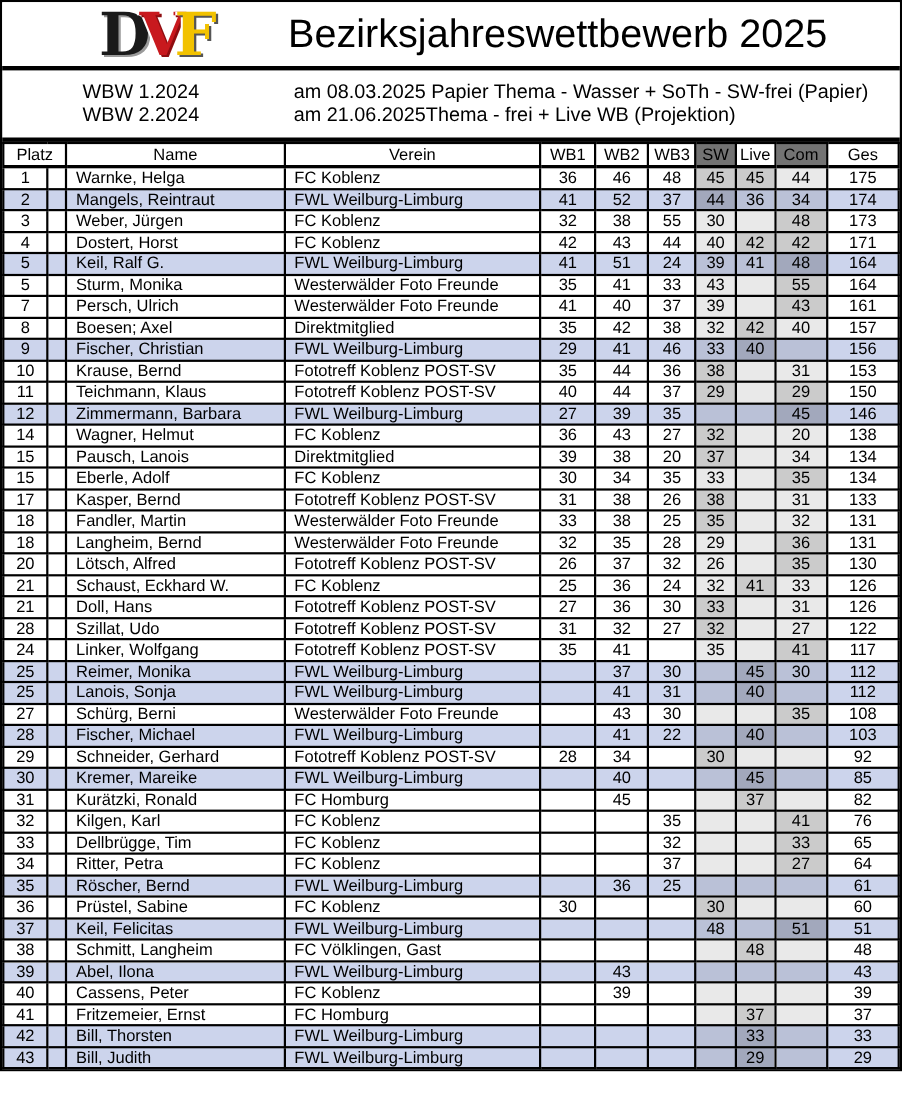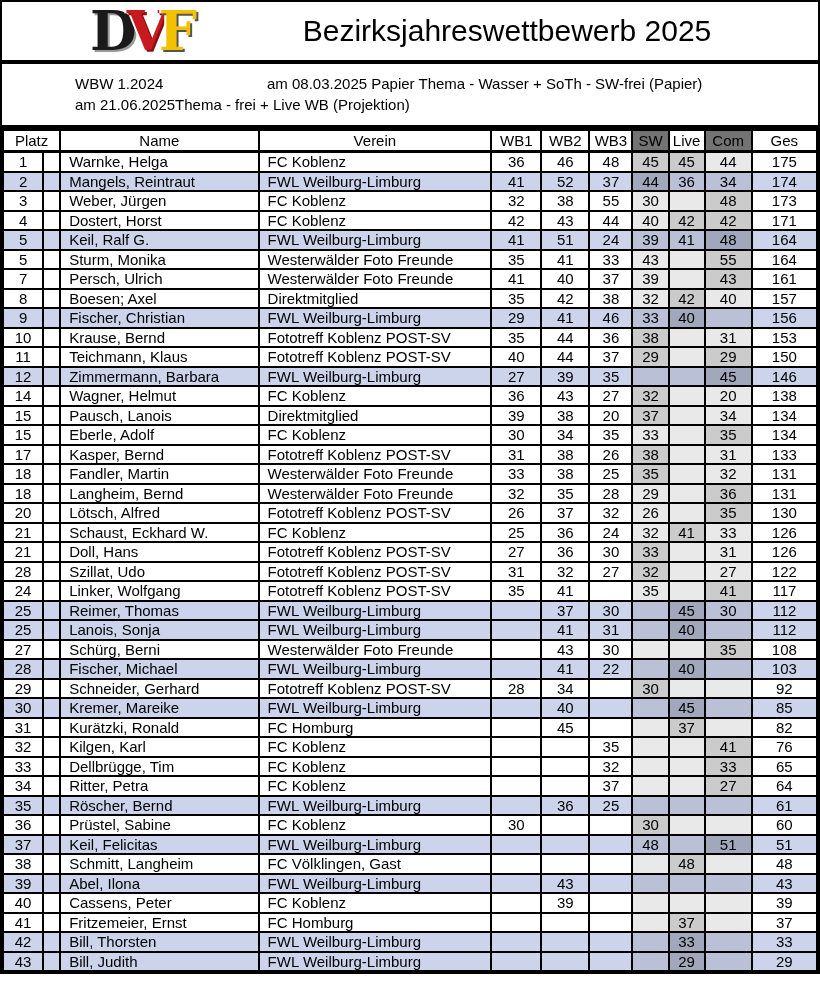--- a/index.html
+++ b/index.html
@@ -7,28 +7,28 @@
   .page{width:820px;box-sizing:border-box;border:2px solid #000;border-top:2px solid #000;}
 
   
   .title-bar{display:flex;align-items:center;height:58px;background:#fff;}
   .logo{margin-left:88px;width:120px;font-family:"DejaVu Serif",serif;font-weight:bold;
         font-size:54px;line-height:42px;letter-spacing:-4px;white-space:nowrap;}
   .logo span{display:inline-block;}
   .logo .l-d{color:#1a1a1a;text-shadow:2px 2px 0 #9a9a9a,-2px 0 0 #fff;}
   .logo .l-v{color:#c8191e;text-shadow:2px 2px 0 #8e0d10,-2px 0 0 #fff;margin-left:-6px;}
   .logo .l-f{color:#f2c200;text-shadow:2px 2px 0 #555,-2px 0 0 #fff;margin-left:-6px;}
-  .page-title{flex:1;text-align:center;font-size:30px;line-height:30px;font-weight:400;
+  .page-title{flex:1;text-align:center;font-size:36px;line-height:30px;font-weight:400;
               padding-right:14px;}
 
   .divider{height:4px;background:#000;}
 
   
   .info{padding:9px 0 10px 73px;}
-  .info-row{display:flex;font-size:15px;line-height:21px;}
+  .info-row{display:flex;font-size:18px;line-height:21px;}
   .info-label{width:192px;}
   .info-desc{flex:1;}
 
   
   table{border-collapse:collapse;width:100%;table-layout:fixed;}
   th,td{border:2px solid #000;padding:0;font-size:15px;line-height:17.5px;
         text-align:center;vertical-align:middle;overflow:hidden;white-space:nowrap;}
   thead th{font-weight:normal;height:19px;border-bottom:3px solid #000;background:#fff;}
   thead th.tint{background:#737373;}
   tbody td{height:17.5px;background-color:rgba(0,0,0,0);}
@@ -56,20 +56,21 @@
   </div>
 
   <div class="divider"></div>
 
   <div class="info">
     <div class="info-row">
       <div class="info-label">WBW 1.2024</div>
       <div class="info-desc">am 08.03.2025 Papier Thema - Wasser + SoTh - SW-frei (Papier)</div>
     </div>
     <div class="info-row">
+      <div class="info-label">WBW 2.2024</div>
       <div class="info-desc">am 21.06.2025Thema - frei  + Live WB (Projektion)</div>
     </div>
   </div>
 
   <div class="divider"></div>
 
   <table>
     <colgroup>
       <col class="c-platz">
         <col class="c-spacer">
@@ -393,21 +394,21 @@
           <td>41</td>
           <td></td>
           <td class="tint">35</td>
           <td class="tint"></td>
           <td class="tint maxcell">41</td>
           <td>117</td>
         </tr>
         <tr class="hl">
           <td>25</td>
           <td></td>
-          <td class="left">Reimer, Thomas</td>
+          <td class="left">Reimer, Monika</td>
           <td class="left">FWL Weilburg-Limburg</td>
           <td></td>
           <td>37</td>
           <td>30</td>
           <td class="tint"></td>
           <td class="tint maxcell">45</td>
           <td class="tint">30</td>
           <td>112</td>
         </tr>
         <tr class="hl">

